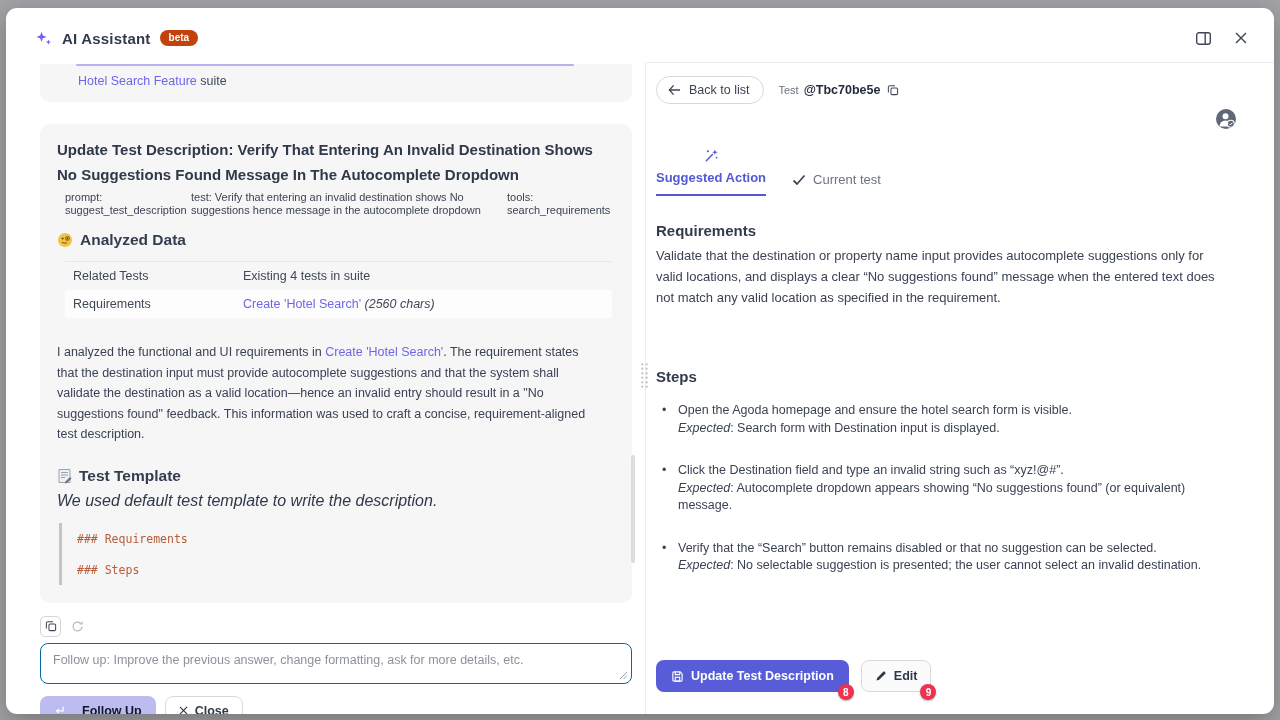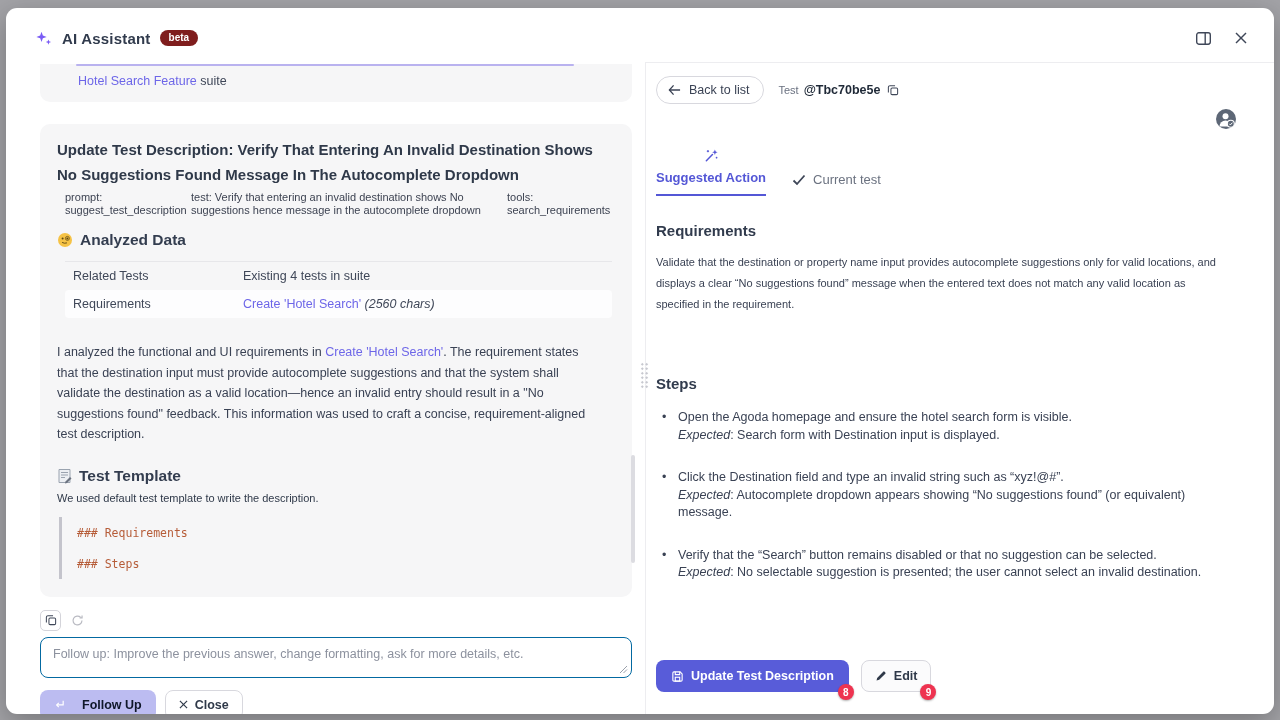--- a/index.html
+++ b/index.html
@@ -17,21 +17,21 @@
     display:flex; flex-direction:column; overflow:hidden;
   }
   
   .modal-header{
     height:54px; flex:0 0 54px; display:flex; align-items:center;
     padding:6px 24px 0 28px;
   }
   .hdr-left{ display:flex; align-items:center; gap:9px; }
   .hdr-title{ font-size:15px; font-weight:bold; color:#313b4d; letter-spacing:.2px;}
   .beta-badge{
-    background:#7f1d1d; color:#fff; font-size:10px; font-weight:bold;
+    background:#c2410c; color:#fff; font-size:10px; font-weight:bold;
     padding:3px 9px; border-radius:9px; line-height:1;
   }
   .hdr-right{ margin-left:auto; display:flex; align-items:center; gap:18px; }
   .icon-btn{ background:none; border:none; cursor:pointer; display:flex; align-items:center; padding:2px;}
   
   .modal-body{ flex:1; display:flex; min-height:0; position:relative;}
   .left-panel{
     width:639px; flex:0 0 639px; position:relative;
     padding:0 13px 0 34px; overflow:hidden;
   }
@@ -62,21 +62,21 @@
     margin:4px 0 8px 8px;
   }
   .sec-h{ display:flex; align-items:center; gap:7px; font-size:15.5px; font-weight:bold; color:#333d4f; margin-top:14px;}
   .table-wrap{ border-top:1px solid #e7e7ea; margin:12px 0 0 8px; }
   .data-row{ display:flex; font-size:12.5px; padding:7px 8px; border-radius:4px; align-items:baseline;}
   .data-row:nth-child(even){ background:#fdfdfe; }
   .data-row .lbl{ flex:0 0 170px; color:#3f4758; }
   .data-row .val{ color:#3f4758; }
   .note-italic{ font-style:italic; }
   .analysis-p{ font-size:12.5px; line-height:20.5px; color:#3a4254; margin-top:24px; max-width:540px;}
-  .tpl-note{ font-size:11px; color:#2f3949; margin-top:7px;}
+  .tpl-note{ font-style:italic; font-size:16px; color:#2f3949; margin-top:7px;}
   .codeblock{
     border-left:3px solid #c4c4cc; margin:13px 0 2px 2px; padding:9px 0 8px 15px;
     font-family:"DejaVu Sans Mono", monospace; font-size:11.5px; color:#b65c38;
   }
   .codeblock .code-line + .code-line{ margin-top:17px; }
   .chat-actions{ display:flex; align-items:center; gap:6px; margin:13px 0 6px 0;}
   .mini-btn{
     width:21px; height:21px; border:1px solid #d4d4da; border-radius:5px; background:#fff;
     display:flex; align-items:center; justify-content:center; cursor:pointer; color:#3f4758;
   }
@@ -108,21 +108,21 @@
   .test-id-group{ display:flex; align-items:center; gap:5px; }
   .test-lbl{ font-size:11px; color:#6a7180; }
   .test-id{ font-size:12.5px; font-weight:bold; color:#1f2937; }
   .avatar{ position:absolute; top:45px; right:37px; cursor:pointer; }
   .tabs{ display:flex; align-items:flex-end; gap:26px; margin-top:44px; }
   .tab{ display:flex; align-items:center; gap:7px; font-size:13px; padding-bottom:9px; cursor:pointer; }
   .tab.active{ color:#5457d6; font-weight:bold; border-bottom:2px solid #5457d6;flex-direction:column; }
   .tab.inactive{ color:#6b7280; }
   .detail-content{ margin-top:26px; }
   .detail-h{ font-size:15px; font-weight:bold; color:#313b4d; }
-  .req-text{ font-size:11px; line-height:21px; color:#3a4254; margin-top:13px; max-width:572px; }
+  .req-text{ font-size:13px; line-height:21px; color:#3a4254; margin-top:6px; max-width:572px; }
   .steps-h{ margin-top:60px; }
   .steps-list{ list-style:none; margin-top:17px; }
   .step{ display:flex; font-size:12.5px; line-height:17.5px; color:#3a4254; }
   .step + .step{ margin-top:25px; }
   .step .bullet{ flex:0 0 22px; padding-left:6px; color:#3a4254; }
   .step .expected .exp-word{ font-style:italic; }
   .detail-actions{ position:absolute; left:10px; bottom:22px; display:flex; align-items:center; gap:12px; }
   .btn.primary{ background:#585cd9; color:#fff; font-weight:bold; position:relative; padding:8px 14px;}
   .btn.secondary{ background:#fbfbfc; border-color:#d8d8de; color:#2f3949; font-weight:bold; position:relative; padding:8px 13px;}
   .num-badge{

